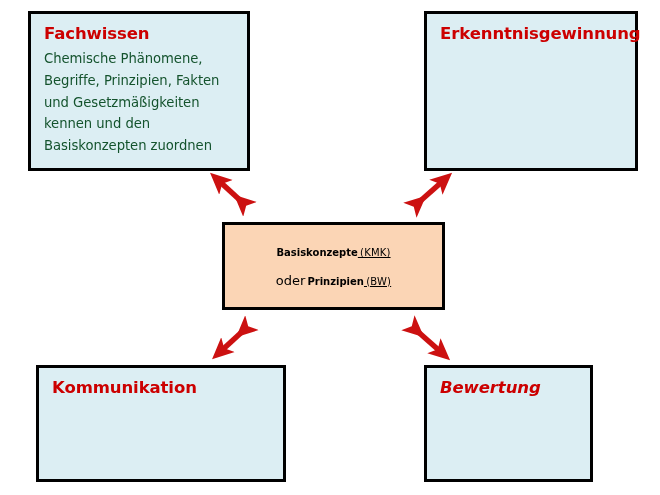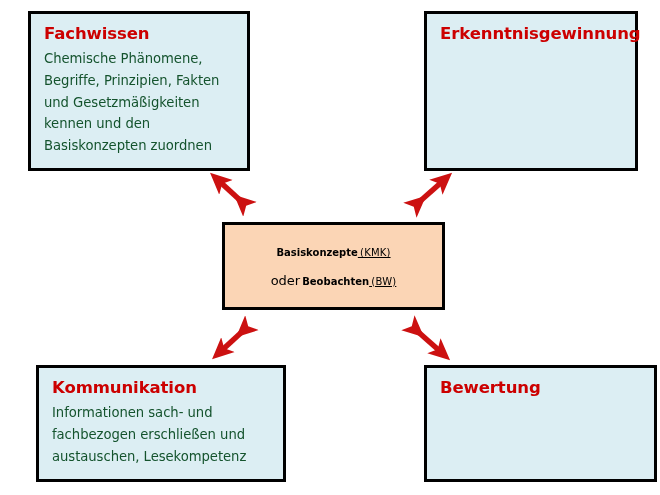--- a/index.html
+++ b/index.html
@@ -53,21 +53,21 @@
   #box-fachwissen {
     left: 28px;  top: 11px;  width: 222px; height: 160px;
   }
   #box-erkenntnisgewinnung {
     left: 424px; top: 11px;  width: 214px; height: 160px;
   }
   #box-kommunikation {
     left: 36px;  top: 365px; width: 250px; height: 117px;
   }
   #box-bewertung {
-    left: 424px; top: 365px; width: 233px; height: 117px;
+    left: 424px; top: 365px; width: 169px; height: 117px; font-style: italic;
   }
 
   
   #box-center {
     position: absolute;
     box-sizing: border-box;
     left: 222px;
     top: 222px;
     width: 223px;
     height: 88px;
@@ -107,33 +107,32 @@
     <p class="box-heading">Fachwissen</p>
     <p class="box-body">Chemische Phänomene, Begriffe, Prinzipien, Fakten und Gesetzmäßigkeiten kennen und den Basiskonzepten zuordnen</p>
   </div>
 
   <div class="box" id="box-erkenntnisgewinnung">
     <p class="box-heading">Erkenntnisgewinnung</p>
   </div>
 
   <div class="box" id="box-kommunikation">
     <p class="box-heading">Kommunikation</p>
-    <p class="box-body">Informationen sach- und fachbezogen erschließen und austauschen, Lesekompetenz</p>
   </div>
 
   <div class="box" id="box-bewertung">
     <p class="box-heading">Bewertung</p>
   </div>
 
   <div id="box-center">
     <div class="center-line">
       <span class="kw-strong">Basiskonzepte</span><span class="kw-small"> (KMK)</span>
     </div>
     <div class="center-line">
-      <span class="kw-regular">oder</span><span class="kw-strong"> Beobachten</span><span class="kw-small"> (BW)</span>
+      <span class="kw-regular">oder</span><span class="kw-strong"> Prinzipien</span><span class="kw-small"> (BW)</span>
     </div>
   </div>
 
   <svg id="arrows" viewBox="0 0 660 495" width="660" height="495">
     <defs>
       <marker id="head" markerWidth="4.2" markerHeight="4.2" refX="2.0" refY="2.1" orient="auto" markerUnits="strokeWidth">
         <path d="M0,0.25 L4.0,2.1 L0,3.95 L0.95,2.1 Z" fill="#cc1111"></path>
       </marker>
     </defs>
 

